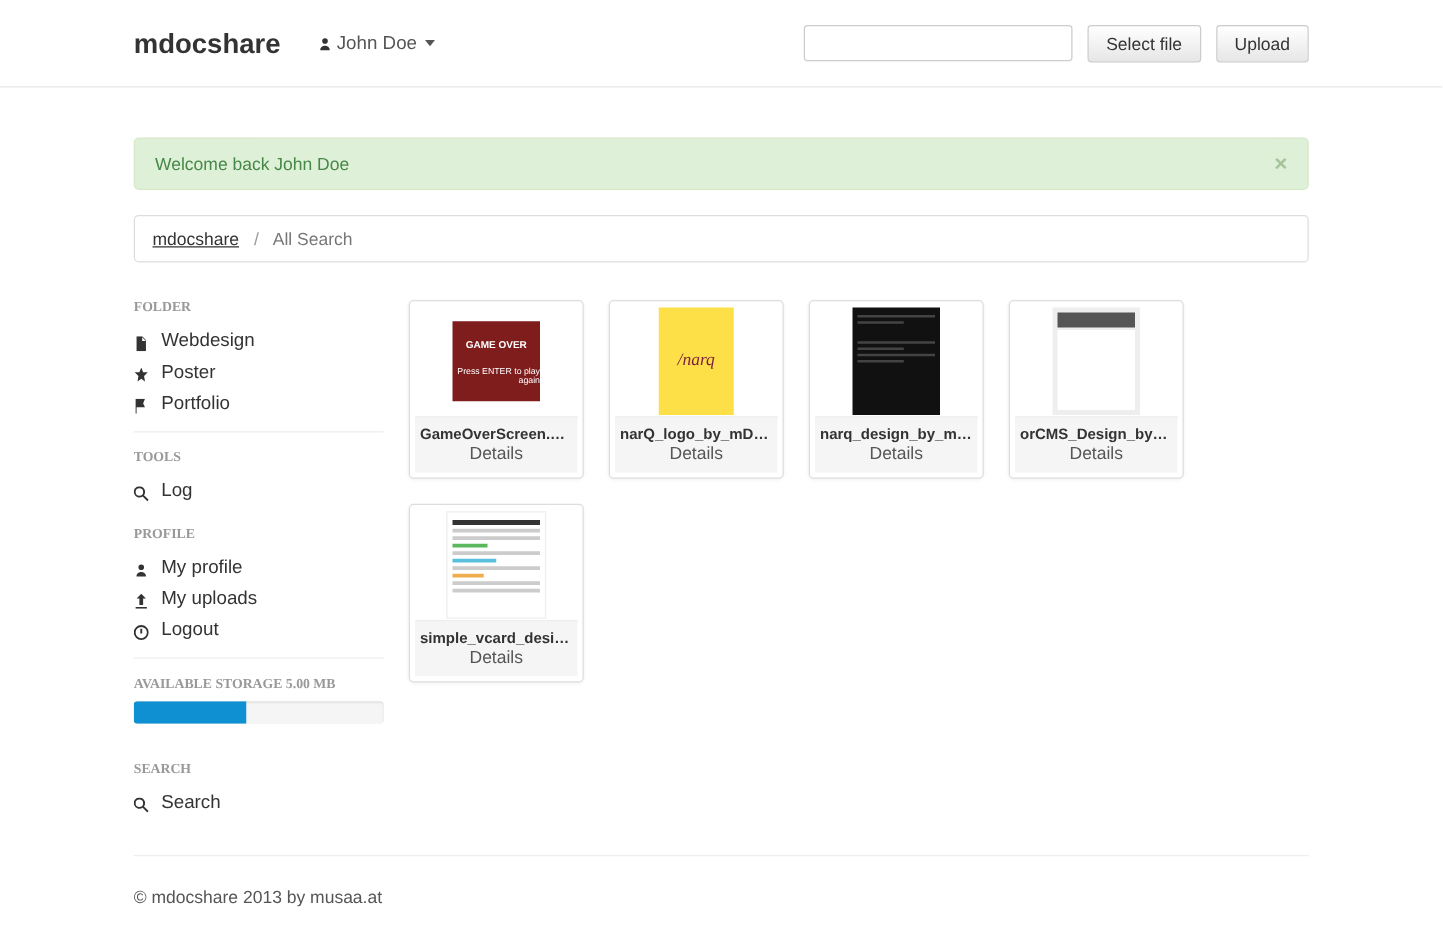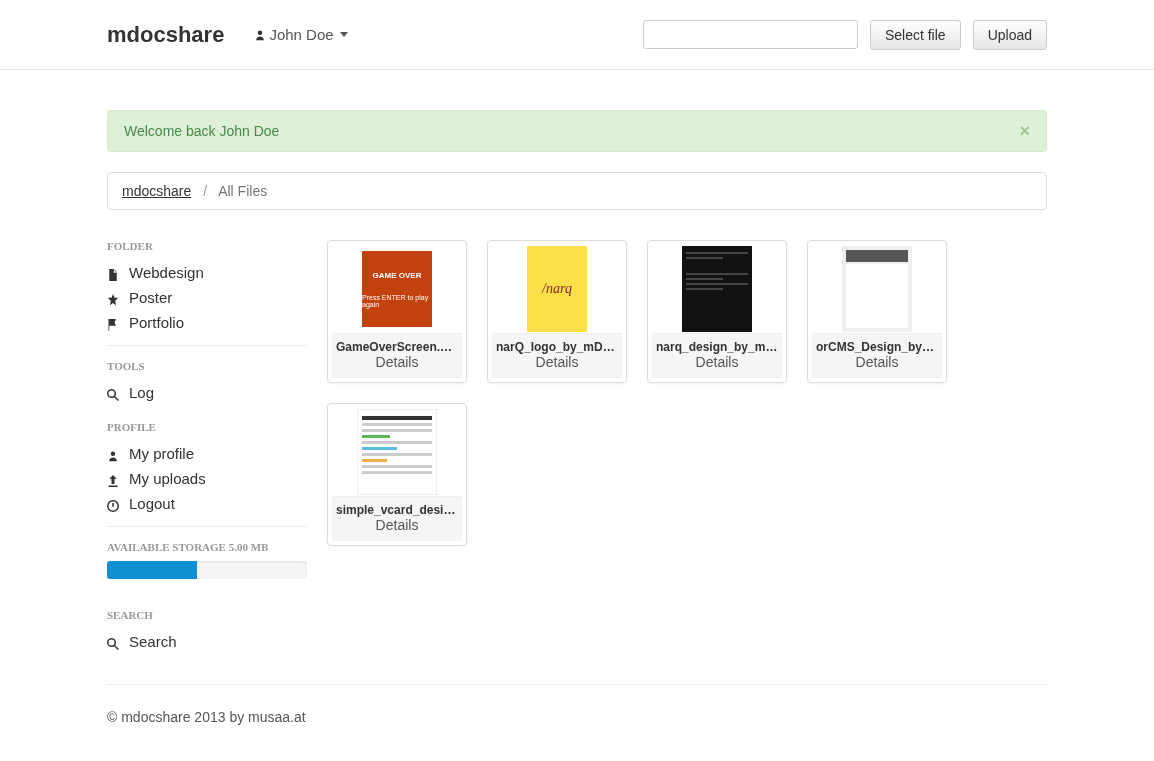--- a/index.html
+++ b/index.html
@@ -170,23 +170,23 @@
       cursor: pointer;
     }
     .footer {
       border-top: 1px solid #eee;
       margin-top: 30px;
       padding-top: 24px;
       color: #555;
     }
     
     .mock-gameover {
-      width: 70px; height: 76px; background: #c2410c; color: #fff;
+      width: 70px; height: 64px; background: #7f1d1d; color: #fff;
       display: flex; flex-direction: column; align-items: center; justify-content: center;
-      font-size: 7px; gap: 14px;
+      font-size: 7px; gap: 14px; text-align: right;
     }
     .mock-narq {
       width: 60px; height: 86px; background: #fde047;
       display: flex; align-items: center; justify-content: center;
       font-family: serif; font-size: 14px; color: #7c1f3f;
     }
     .mock-dark {
       width: 70px; height: 86px; background: #111;
       padding: 6px 4px; display: flex; flex-direction: column; gap: 3px;
     }
@@ -234,21 +234,21 @@
 
 <div class="container">
   <div class="alert">
     <span>Welcome back John Doe</span>
     <span class="close">×</span>
   </div>
 
   <div class="breadcrumb">
     <a href="#">mdocshare</a>
     <span class="sep">/</span>
-    <span class="current">All Files</span>
+    <span class="current">All Search</span>
   </div>
 
   <div class="row">
     <div class="sidebar">
       <div class="section-header">FOLDER</div>
       <div class="nav-item">
         <span class="icon">
             <svg viewBox="0 0 12 16">
               <path d="M1 0h6l4 4v12H1V0zm6 1v4h4"></path>
             </svg>

